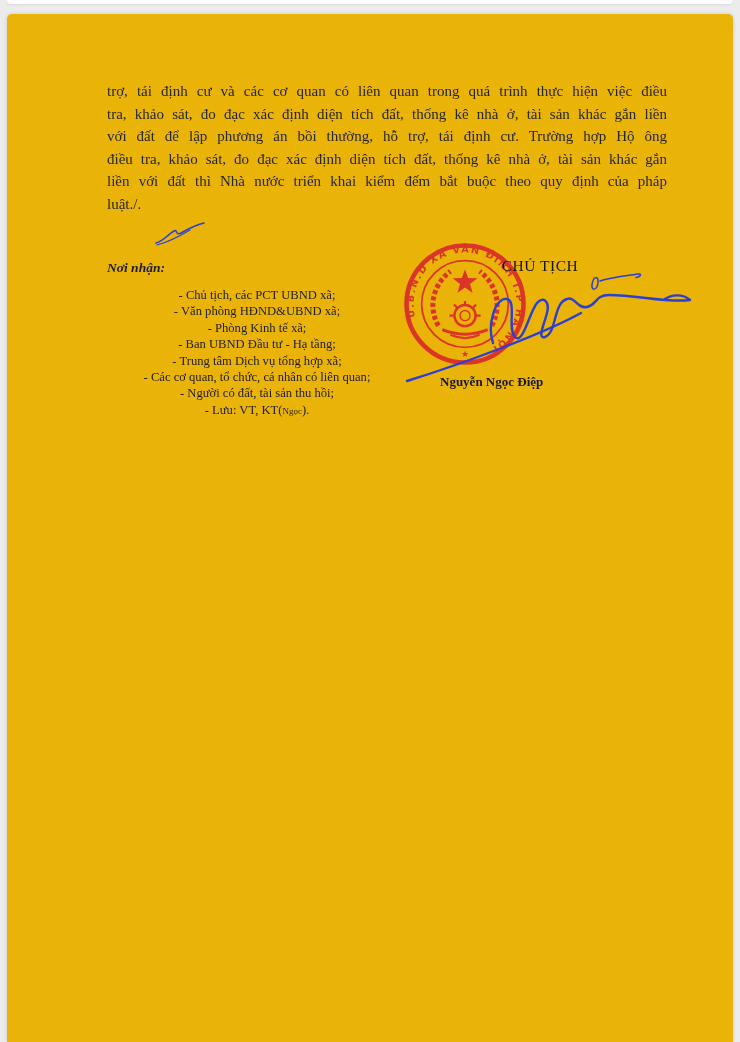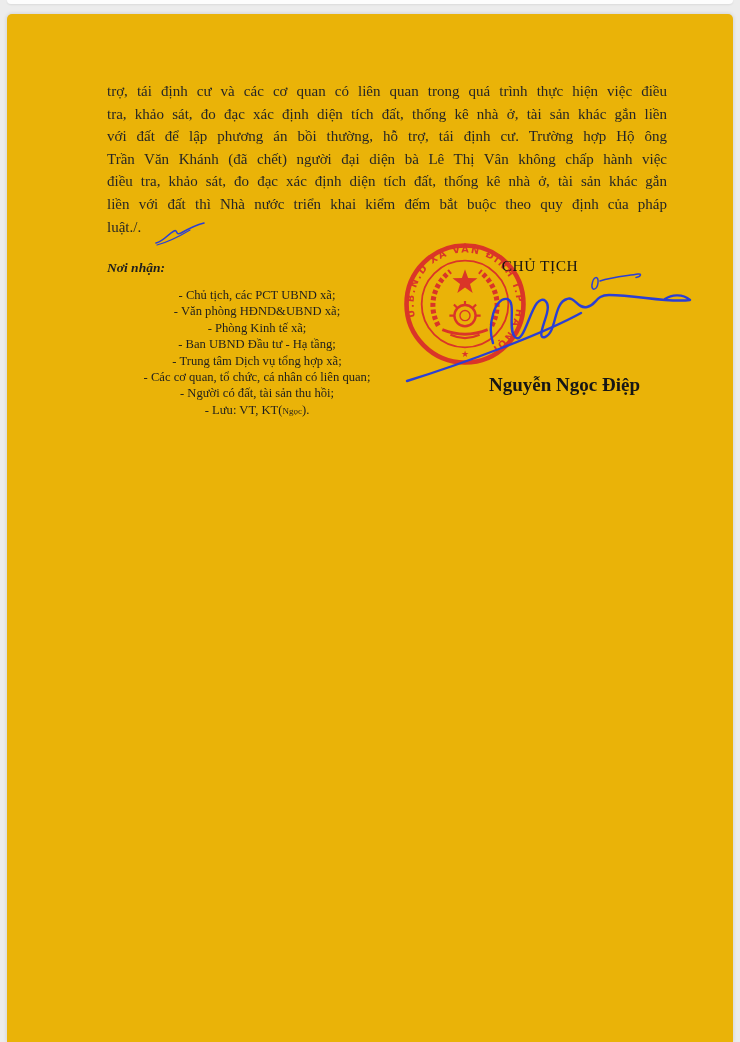--- a/index.html
+++ b/index.html
@@ -51,21 +51,21 @@
     position:absolute;left:395px;top:227px;width:126px;height:126px;
     opacity:.92;
   }
   .sig-title{
     position:absolute;left:433px;top:243px;width:200px;
     text-align:center;font-size:15.5px;font-weight:normal;color:#131313;
     letter-spacing:.5px;z-index:3;
   }
   .signer-name{
     position:absolute;left:433px;top:360px;width:200px;
-    text-align:right;font-size:19px;font-weight:bold;color:#161616;
+    text-align:left;font-size:13px;font-weight:bold;color:#161616;
     z-index:3;
   }
   .signature-svg{
     position:absolute;left:388px;top:241px;width:315px;height:160px;z-index:4;
   }
   .title-mark-svg{
     position:absolute;left:573px;top:247px;width:70px;height:40px;z-index:4;
   }
   .initial-mark-svg{
     position:absolute;left:143px;top:202px;width:64px;height:40px;z-index:4;
@@ -83,21 +83,20 @@
 <body>
 
 <div class="prev-page-edge"></div>
 
 <div class="page">
 
   <div class="body-text">
     <div class="body-line">trợ, tái định cư và các cơ quan có liên quan trong quá trình thực hiện việc điều</div>
     <div class="body-line">tra, khảo sát, đo đạc xác định diện tích đất, thống kê nhà ở, tài sản khác gắn liền</div>
     <div class="body-line">với đất để lập phương án bồi thường, hỗ trợ, tái định cư. Trường hợp Hộ ông</div>
-    <div class="body-line">Trần Văn Khánh (đã chết) người đại diện bà Lê Thị Vân không chấp hành việc</div>
     <div class="body-line">điều tra, khảo sát, đo đạc xác định diện tích đất, thống kê nhà ở, tài sản khác gắn</div>
     <div class="body-line">liền với đất thì Nhà nước triển khai kiểm đếm bắt buộc theo quy định của pháp</div>
     <div class="body-line last">luật./.</div>
   </div>
 
   <svg class="initial-mark-svg" viewBox="0 0 64 40">
     <path d="M6 27 C 14 25, 18 18, 24 15 C 28 13, 25 20, 31 17 C 38 13, 46 9, 54 7" fill="none" stroke="var(--ink)" stroke-width="1.6" stroke-linecap="round"></path>
     <path d="M7 29 C 18 26, 30 20, 40 14" fill="none" stroke="var(--ink)" stroke-width="1.2" stroke-linecap="round"></path>
   </svg>
 

